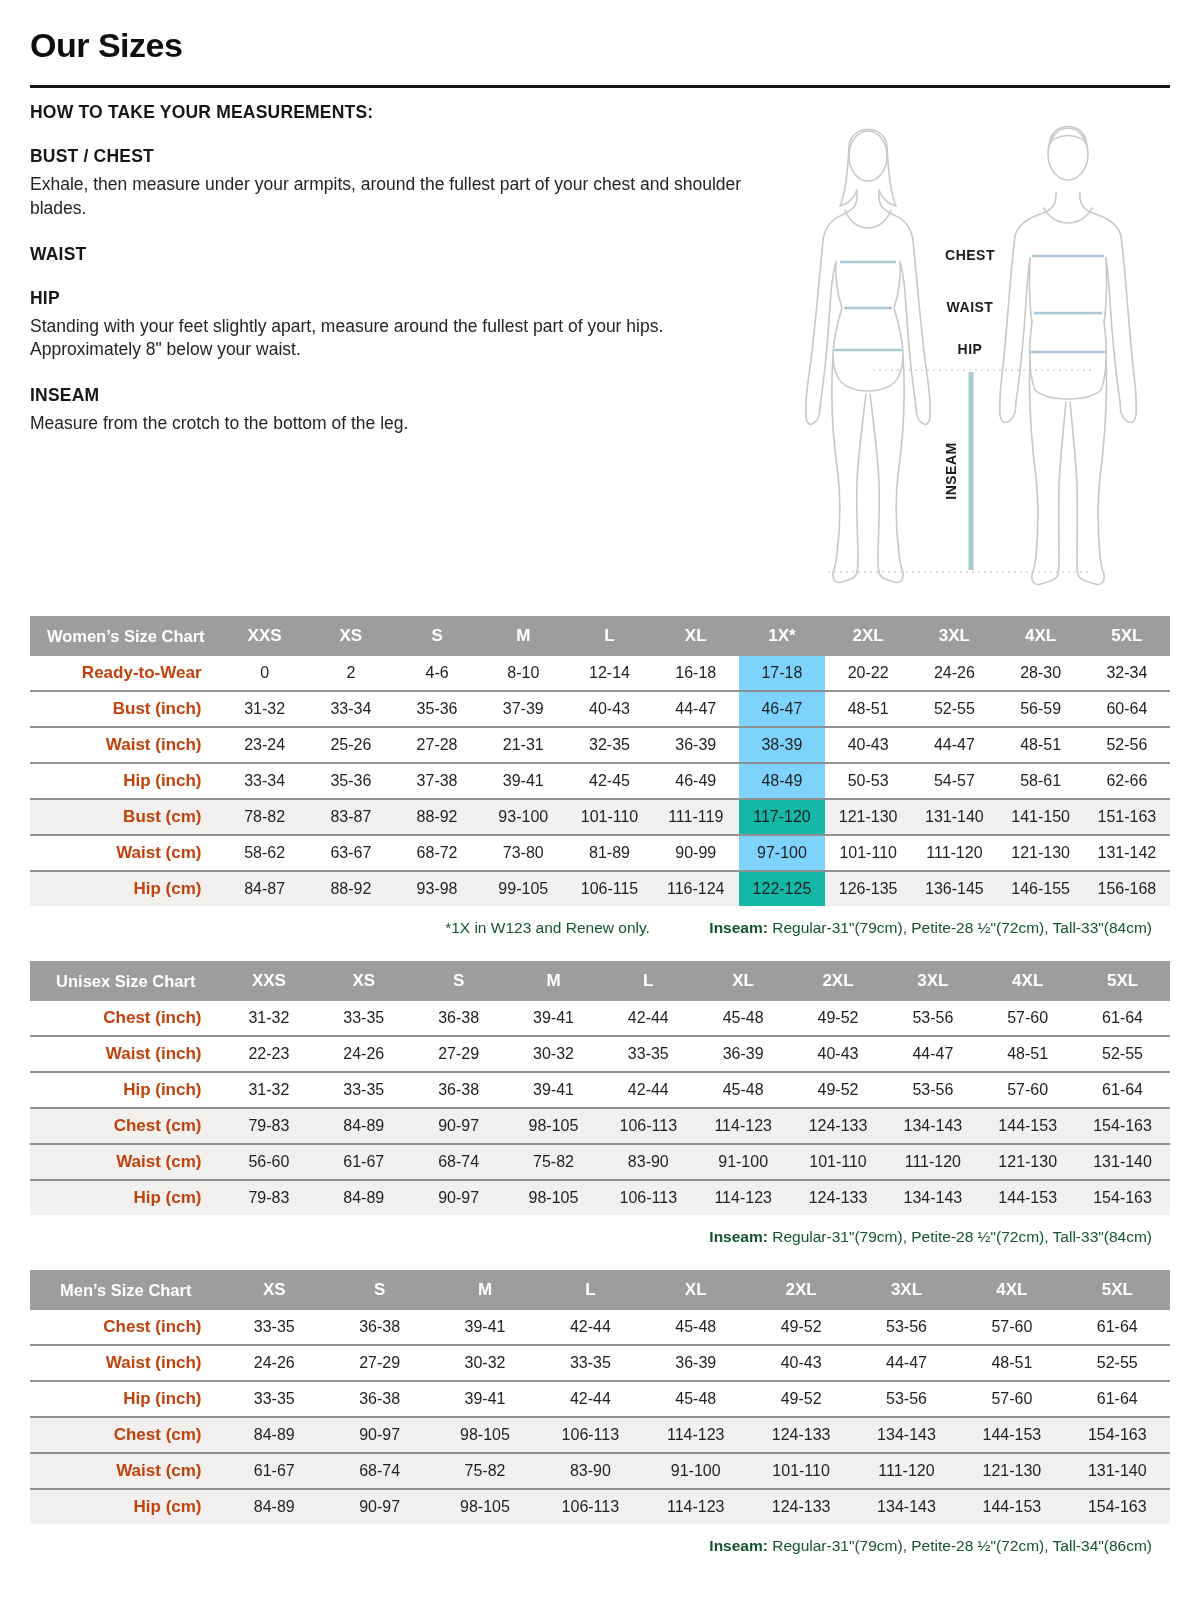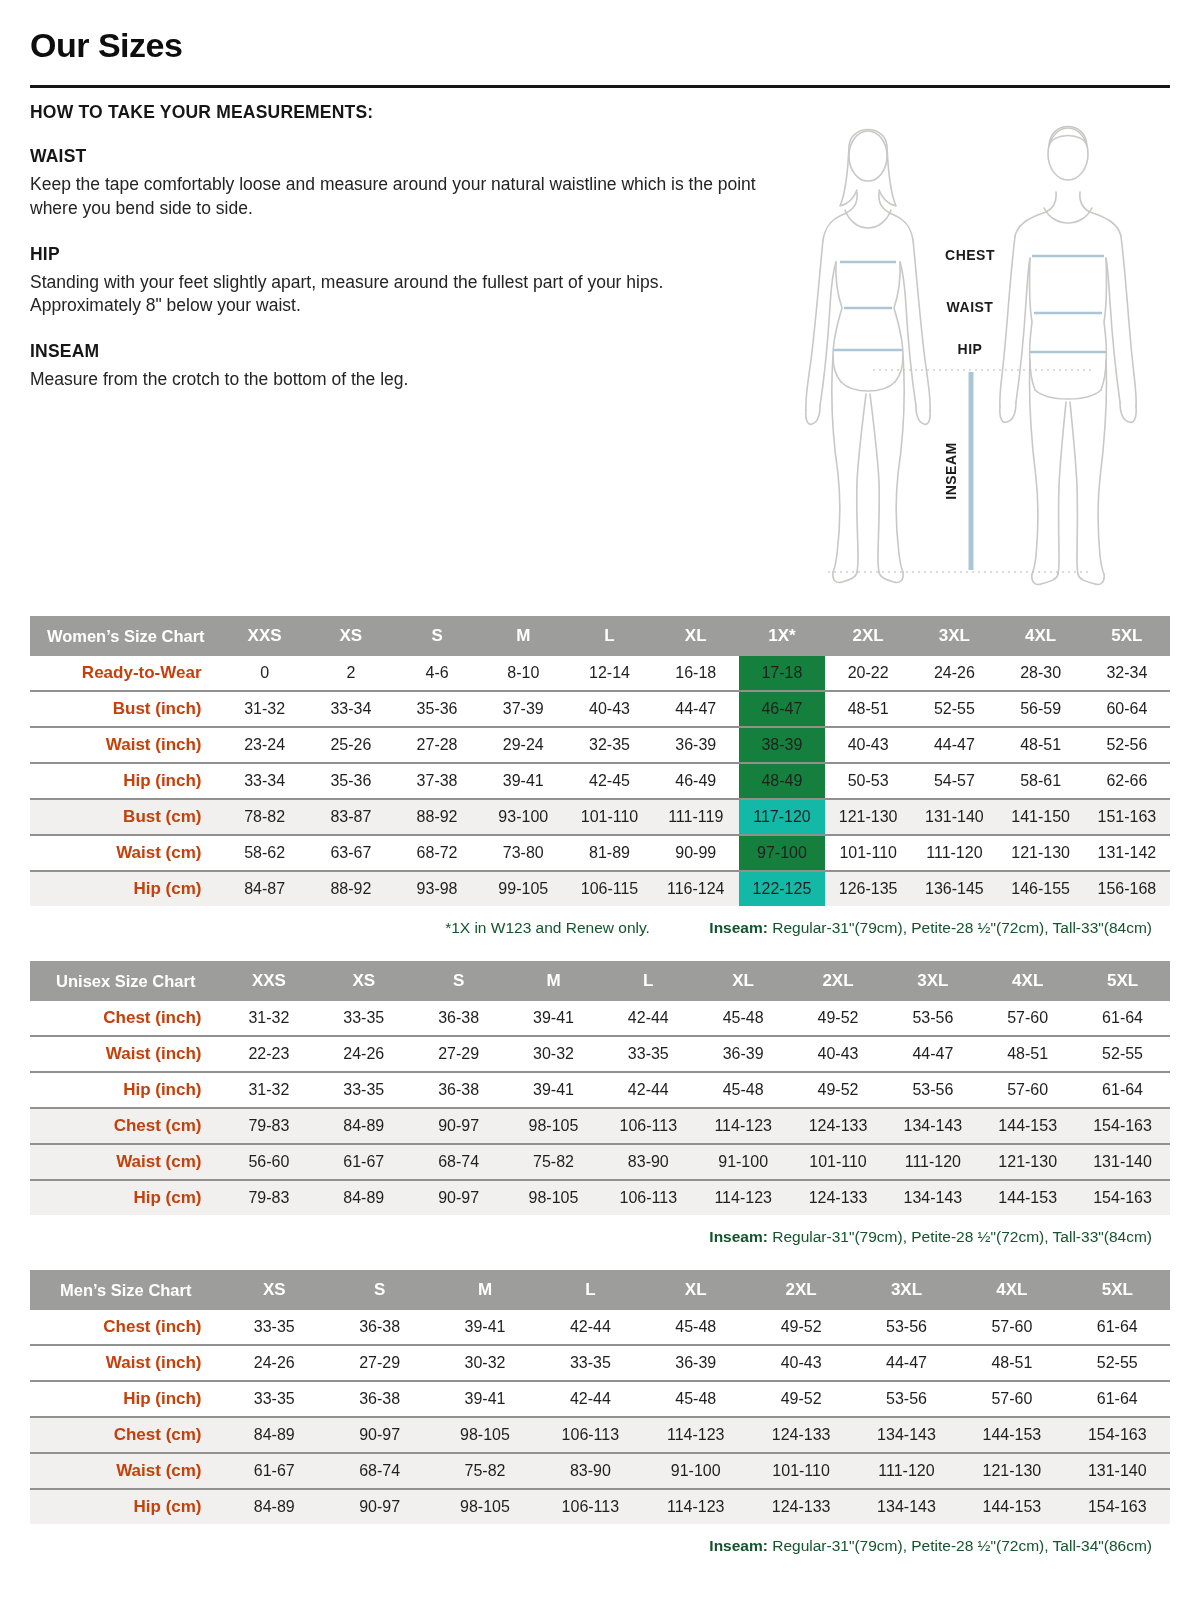--- a/index.html
+++ b/index.html
@@ -53,21 +53,21 @@
   table.sizes thead th.t-title { font-weight: 600; font-size: 16.5px; }
   table.sizes td {
     text-align: center; font-size: 16px; color: #1f1f1f; padding: 7px 2px;
   }
   table.sizes td.row-label {
     font-weight: 700; font-size: 17px; text-align: right; padding-right: 20px;
     color: #c2410c;
   }
   table.sizes tbody tr + tr td { border-top: 2px solid #90908e; }
   table.sizes tbody tr.shaded td { background: #f1f0ee; }
-  table.sizes tbody td.hl { background: #15803d; }
+  table.sizes tbody td.hl { background: #7dd3fc; }
   table.sizes tbody tr.shaded td.hl { background: #14b8a6; }
 
   .t-women td { padding-top: 6.5px; padding-bottom: 6.5px; }
   .t-unisex td { padding-top: 10.5px; padding-bottom: 10.5px; }
   .t-men td { padding-top: 10px; padding-bottom: 10px; }
 
   
   .footnote {
     position: relative; height: 22px; margin: 13px 18px 20px 0;
     font-size: 15.5px; color: #14532d;
@@ -83,22 +83,25 @@
 <div class="page">
 
   <h1 class="page-title">Our Sizes</h1>
   <div class="rule"></div>
 
   <div class="top">
     <div class="instructions">
       <h2 class="how">HOW TO TAKE YOUR MEASUREMENTS:</h2>
 
       <div class="sec">
+        <h3>BUST / CHEST</h3>
+        <p>Exhale, then measure under your armpits, around the fullest part of your chest and shoulder blades.</p>
+      </div>
+      <div class="sec">
         <h3>WAIST</h3>
-        <p>Keep the tape comfortably loose and measure around your natural waistline which is the point where you bend side to side.</p>
       </div>
       <div class="sec">
         <h3>HIP</h3>
         <p>Standing with your feet slightly apart, measure around the fullest part of your hips. Approximately 8" below your waist.</p>
       </div>
       <div class="sec">
         <h3>INSEAM</h3>
         <p>Measure from the crotch to the bottom of the leg.</p>
       </div>
     </div>
@@ -231,21 +234,21 @@
             <td>48-51</td>
             <td>52-55</td>
             <td>56-59</td>
             <td>60-64</td>
           </tr>
           <tr>
             <td class="row-label">Waist (inch)</td>
             <td>23-24</td>
             <td>25-26</td>
             <td>27-28</td>
-            <td>29-24</td>
+            <td>21-31</td>
             <td>32-35</td>
             <td>36-39</td>
             <td class="hl">38-39</td>
             <td>40-43</td>
             <td>44-47</td>
             <td>48-51</td>
             <td>52-56</td>
           </tr>
           <tr>
             <td class="row-label">Hip (inch)</td>

